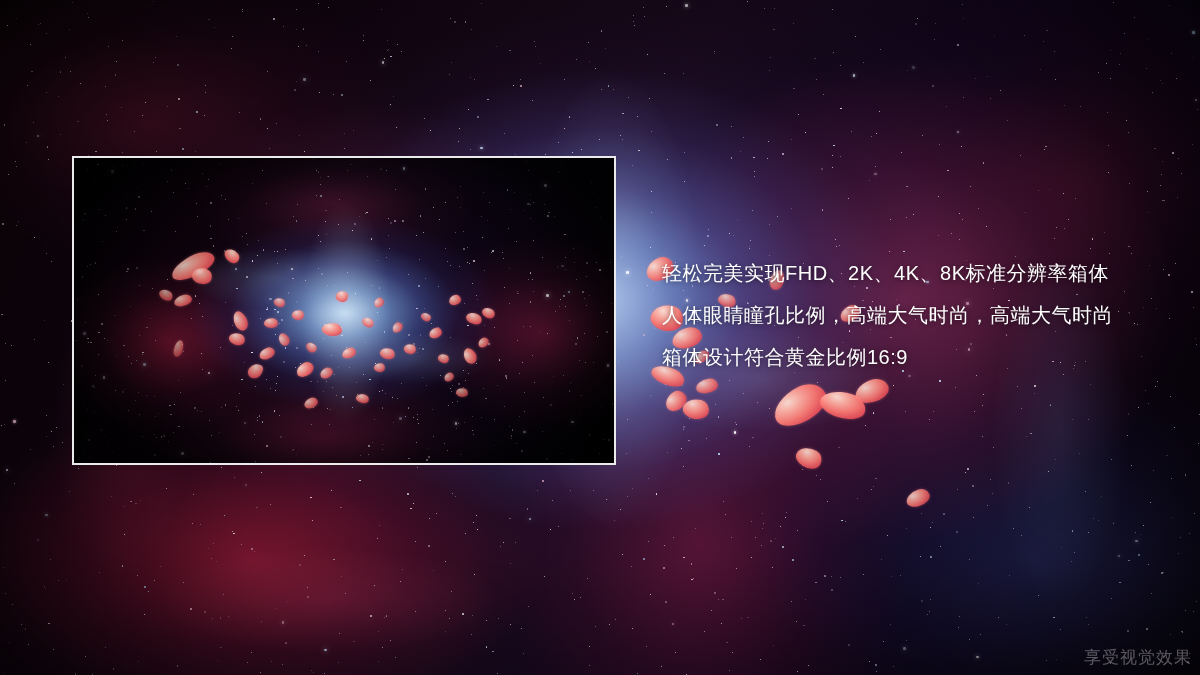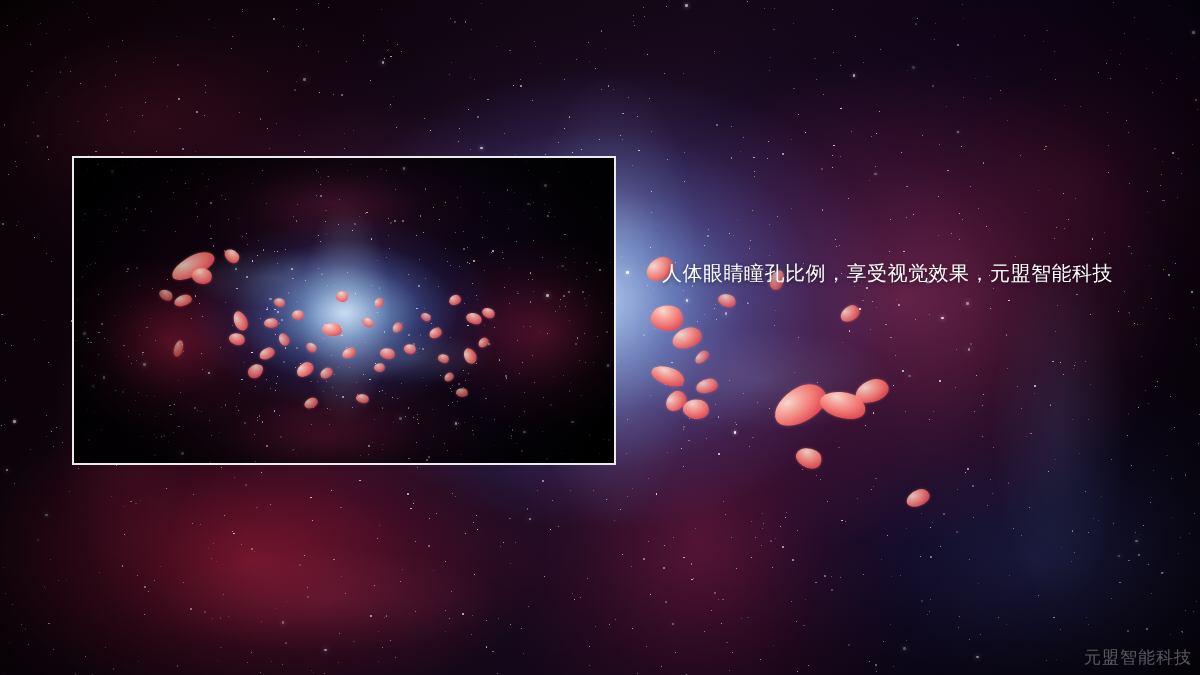--- a/index.html
+++ b/index.html
@@ -1975,18 +1975,20 @@
           <i class="petal" style="left:408px;top:150px;width:13px;height:10px;opacity:0.85;transform:rotate(34deg);"></i>
           <i class="petal" style="left:404px;top:180px;width:11px;height:9px;opacity:0.8;transform:rotate(-28deg);"></i>
           <i class="petal" style="left:300px;top:205px;width:11px;height:9px;opacity:0.8;transform:rotate(12deg);"></i>
           <i class="petal" style="left:230px;top:240px;width:14px;height:10px;opacity:0.8;transform:rotate(-18deg);"></i>
         </div>
       <div class="frame-vig"></div>
     </div>
   </div>
 
   <div class="body-text">
-    <div class="body-line">人体眼睛瞳孔比例，享受视觉效果，元盟智能科技</div>
+    <div class="body-line">轻松完美实现FHD、2K、4K、8K标准分辨率箱体</div>
+    <div class="body-line">人体眼睛瞳孔比例，高端大气时尚，高端大气时尚</div>
+    <div class="body-line">箱体设计符合黄金比例16:9</div>
   </div>
 
-  <div class="watermark">元盟智能科技</div>
+  <div class="watermark">享受视觉效果</div>
 
 </div>
 
 </body></html>

